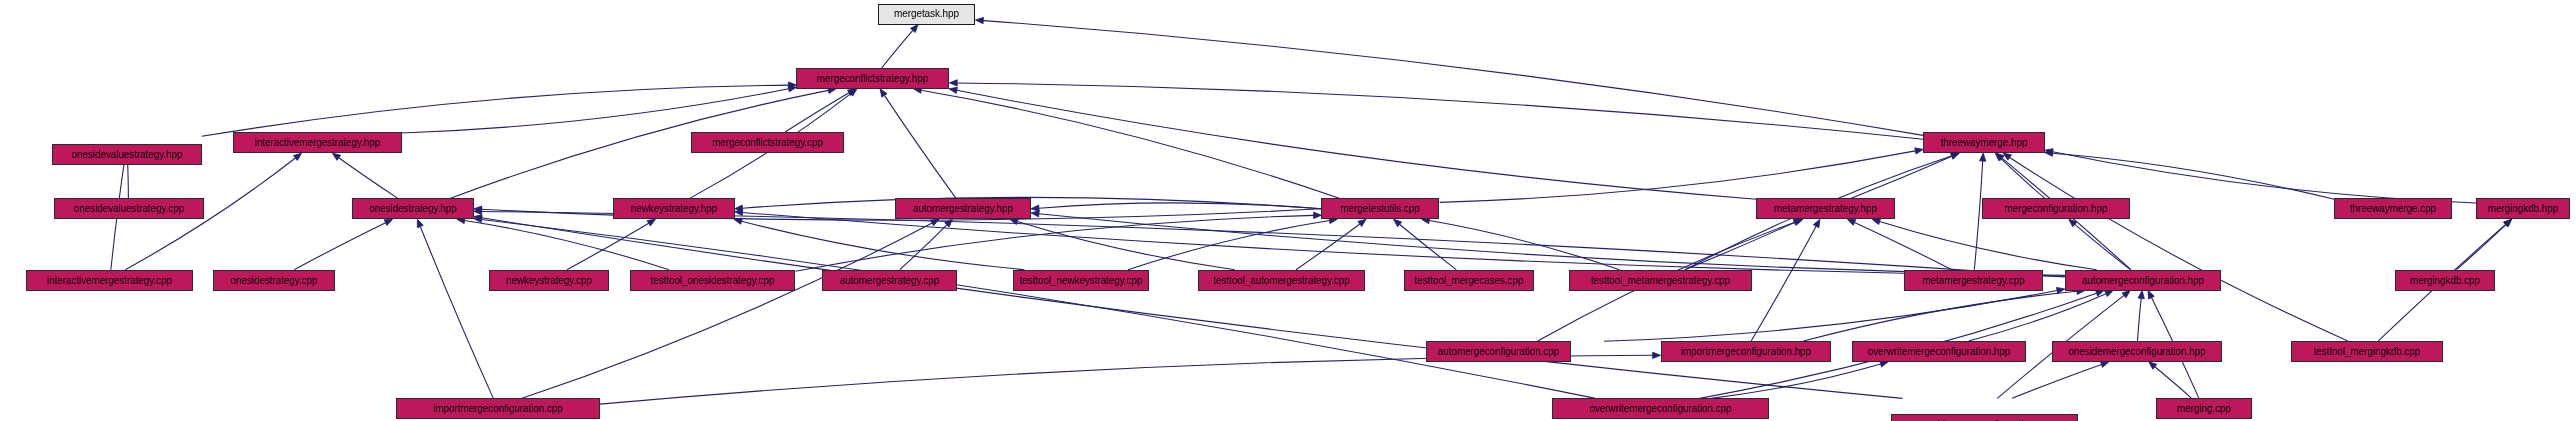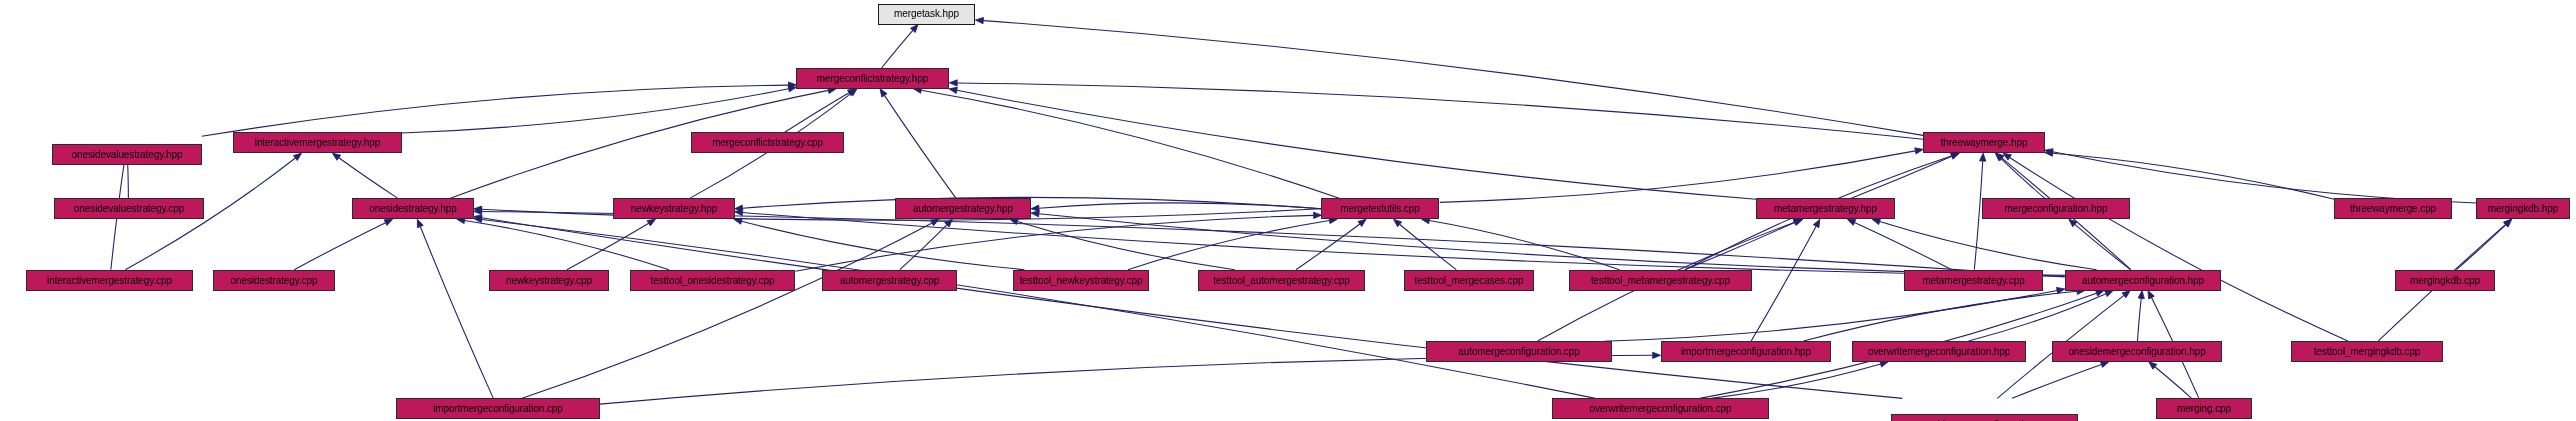--- a/index.html
+++ b/index.html
@@ -169,21 +169,21 @@
       <div class="node" style="left: 489px; top: 270px; width: 120px;">newkeystrategy.cpp</div>
       <div class="node" style="left: 630px; top: 270px; width: 165px;">testtool_onesidestrategy.cpp</div>
       <div class="node" style="left: 822px; top: 270px; width: 135px;">automergestrategy.cpp</div>
       <div class="node" style="left: 1013px; top: 270px; width: 136px;">testtool_newkeystrategy.cpp</div>
       <div class="node" style="left: 1198px; top: 270px; width: 167px;">testtool_automergestrategy.cpp</div>
       <div class="node" style="left: 1404px; top: 270px; width: 130px;">testtool_mergecases.cpp</div>
       <div class="node" style="left: 1569px; top: 270px; width: 183px;">testtool_metamergestrategy.cpp</div>
       <div class="node" style="left: 1904px; top: 270px; width: 139px;">metamergestrategy.cpp</div>
       <div class="node" style="left: 2065px; top: 270px; width: 156px;">automergeconfiguration.hpp</div>
       <div class="node" style="left: 2395px; top: 270px; width: 100px;">mergingkdb.cpp</div>
-      <div class="node" style="left: 1426px; top: 341px; width: 186px;">automergeconfiguration.cpp</div>
+      <div class="node" style="left: 1426px; top: 341px; width: 145px;">automergeconfiguration.cpp</div>
       <div class="node" style="left: 1661px; top: 341px; width: 170px;">importmergeconfiguration.hpp</div>
       <div class="node" style="left: 1852px; top: 341px; width: 174px;">overwritemergeconfiguration.hpp</div>
       <div class="node" style="left: 2052px; top: 341px; width: 170px;">onesidemergeconfiguration.hpp</div>
       <div class="node" style="left: 2291px; top: 341px; width: 152px;">testtool_mergingkdb.cpp</div>
       <div class="node" style="left: 396px; top: 398px; width: 204px;">importmergeconfiguration.cpp</div>
       <div class="node" style="left: 1552px; top: 398px; width: 217px;">overwritemergeconfiguration.cpp</div>
       <div class="node" style="left: 1891px; top: 398px; width: 187px; margin-top: 16px;">onesidemergeconfiguration.cpp</div>
       <div class="node" style="left: 2156px; top: 398px; width: 96px; text-align: right;">merging.cpp</div>
     </div>
 </div>

